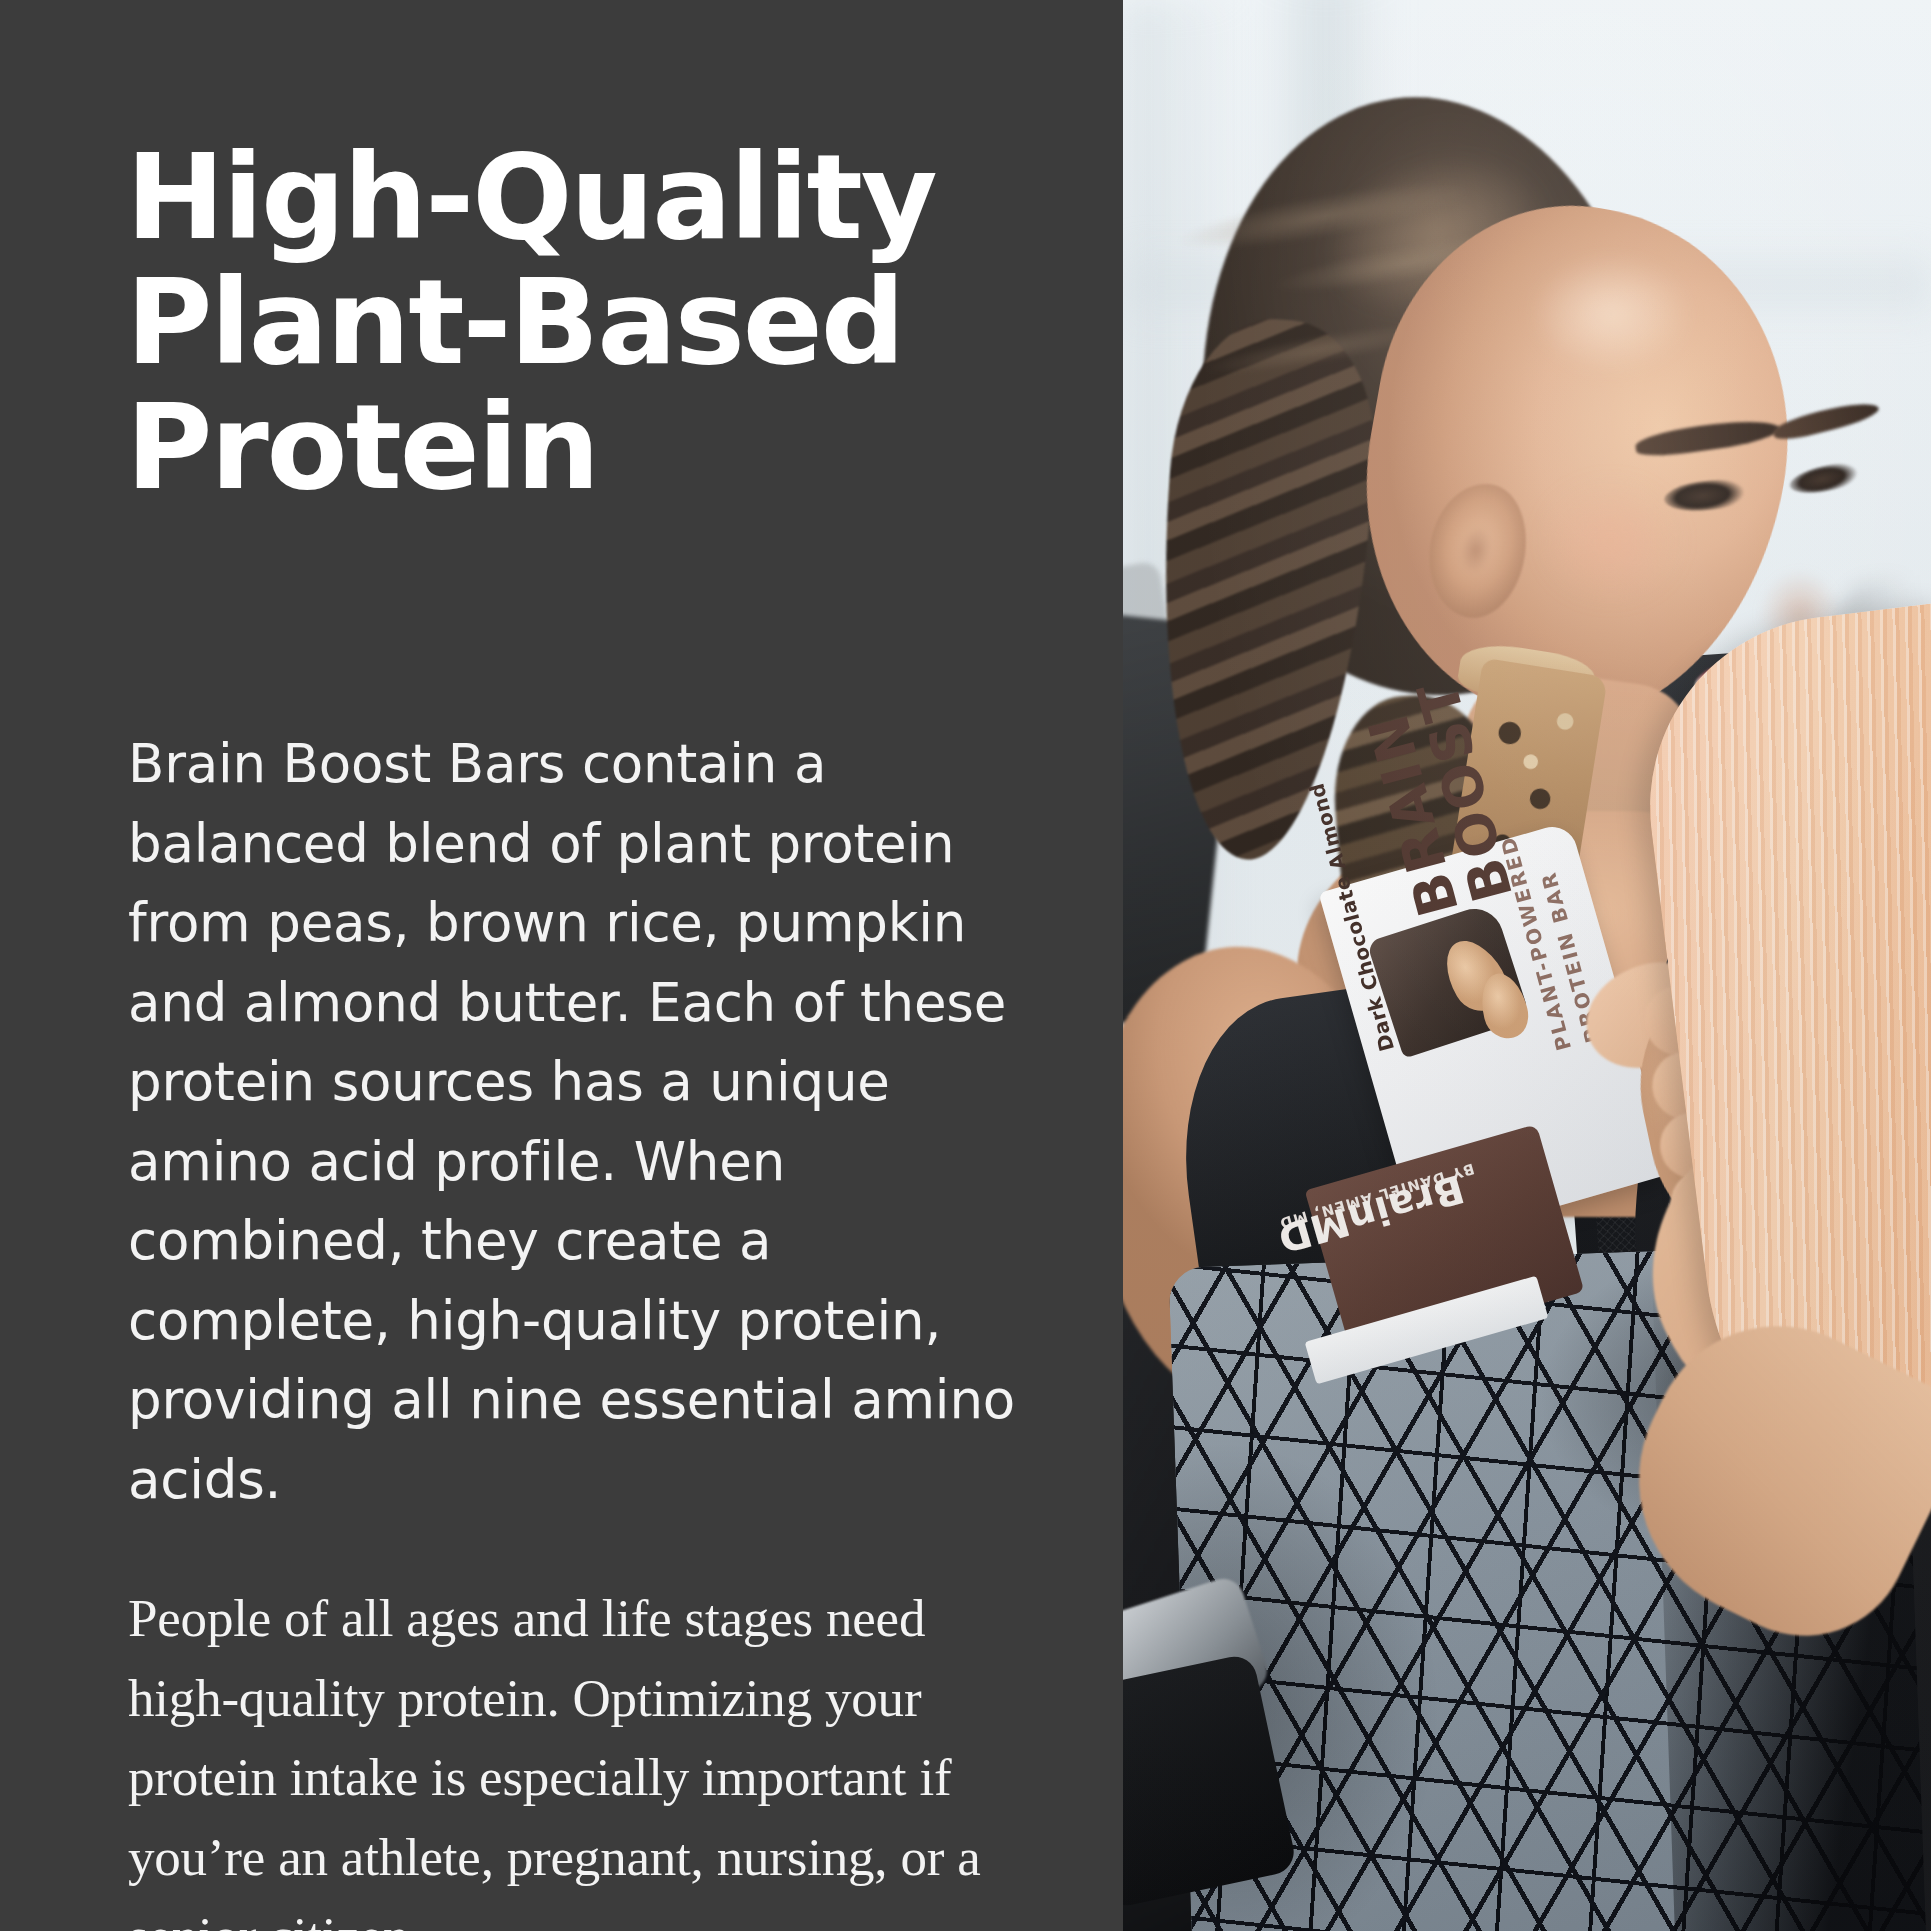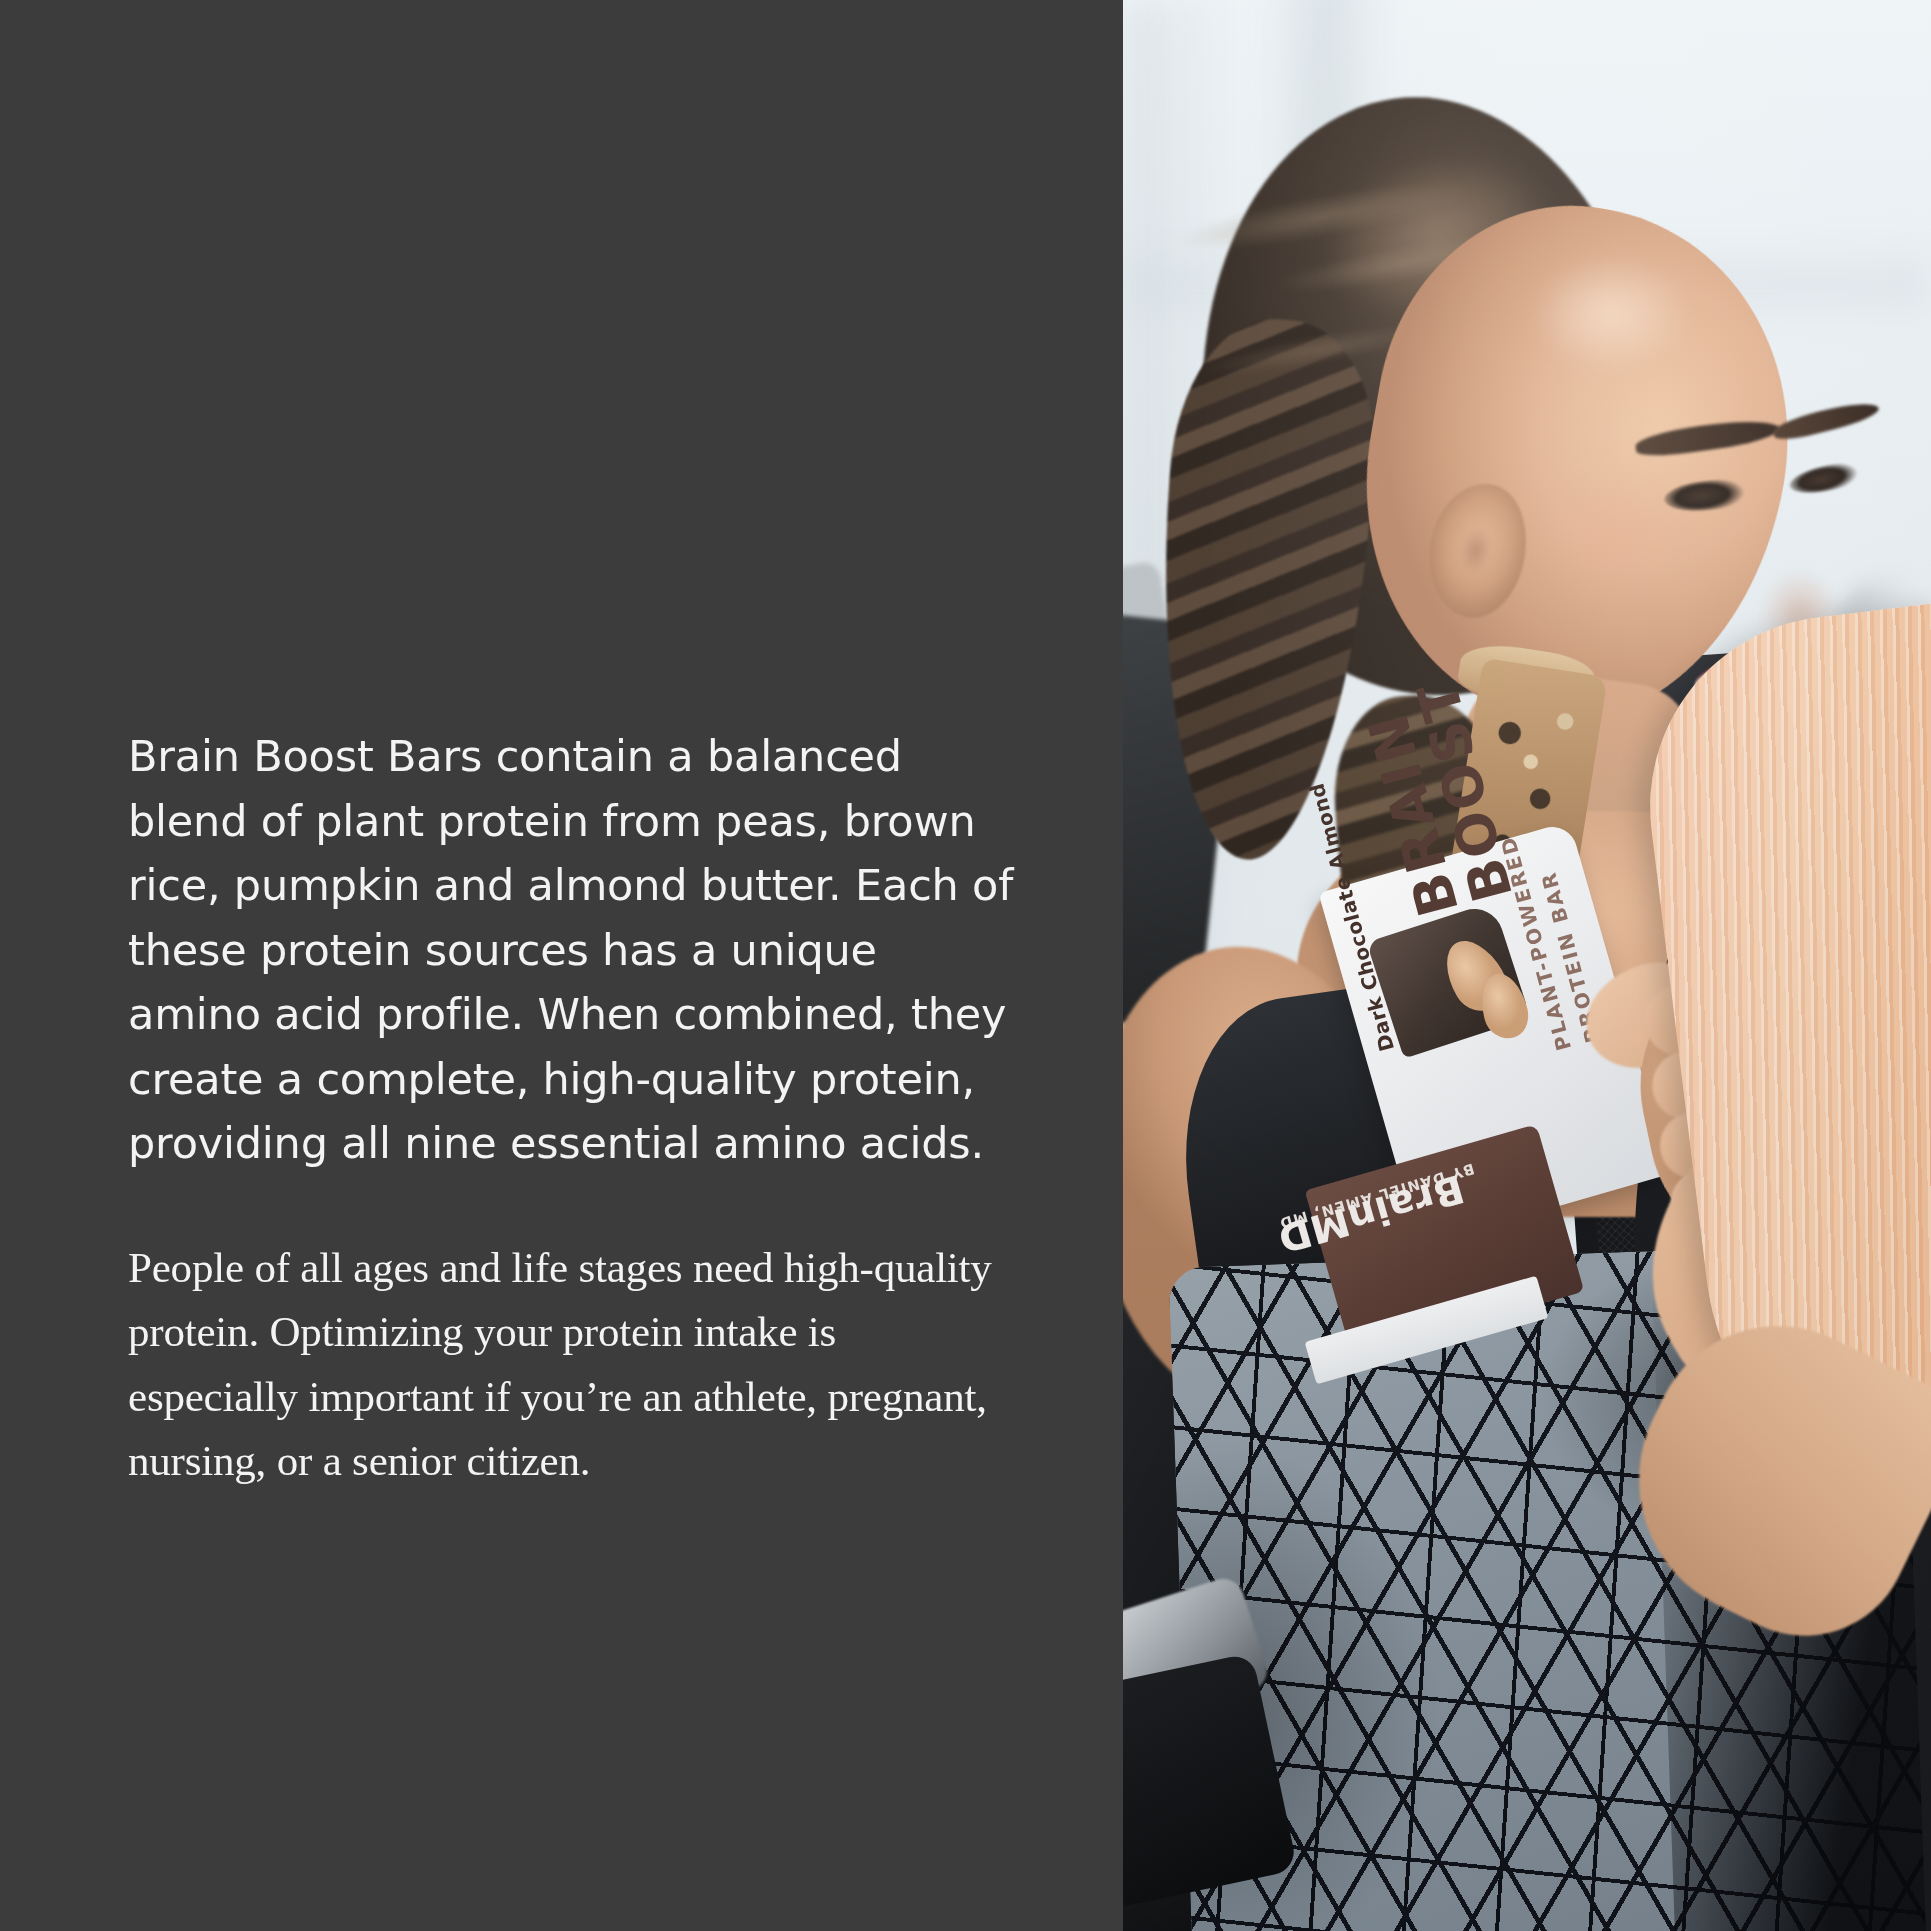--- a/index.html
+++ b/index.html
@@ -55,21 +55,21 @@
     top: 724px;
     left: 128px;
     width: 898px;
   }
 
   .body-par {
     margin: 0 0 60px 0;
     color: #f3f3f3;
     font-family: "DejaVu Sans", sans-serif;
     font-weight: 400;
-    font-size: 43px;
+    font-size: 53px;
     line-height: 1.50;
     letter-spacing: -0.2px;
     max-width: 888px;
   }
   .body-par:last-child { margin-bottom: 0; font-family: Liberation Serif, serif; }
 
   
   .photo-panel {
     position: relative;
     width: 808px;
@@ -674,20 +674,23 @@
     pointer-events: none;
   }
 </style>
 </head>
 <body>
 
 <div class="poster">
 
   <section class="text-panel">
 
+    <h1 class="headline">High-Quality
+Plant-Based
+Protein</h1>
 
     <div class="body-block">
       <p class="body-par">Brain Boost Bars contain a balanced blend of plant protein from peas, brown rice, pumpkin and almond butter. Each of these protein sources has a unique amino acid profile. When combined, they create a complete, high-quality protein, providing all nine essential amino acids.</p>
       <p class="body-par">People of all ages and life stages need high-quality protein. Optimizing your protein intake is especially important if you’re an athlete, pregnant, nursing, or a senior citizen.</p>
     </div>
 
   </section>
 
   <section class="photo-panel">
     <div class="photo-stage">

